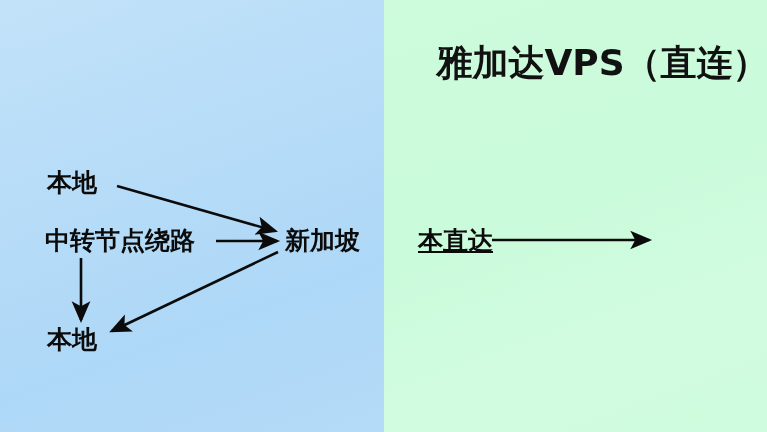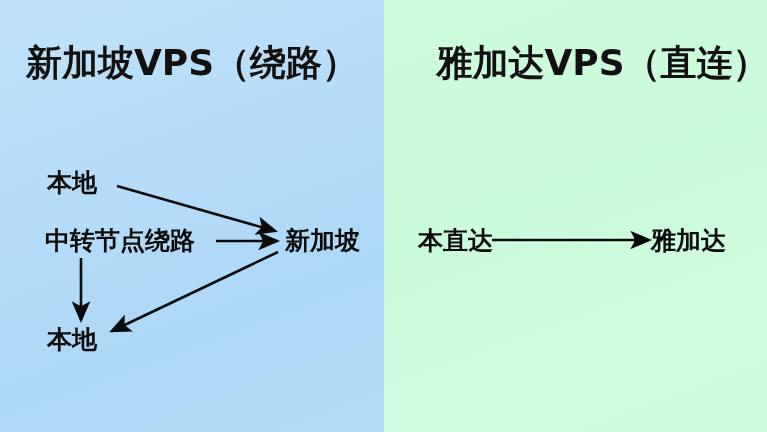--- a/index.html
+++ b/index.html
@@ -71,21 +71,20 @@
     top: 0;
     overflow: visible;
   }
 </style>
 </head>
 <body>
 
 <div id="canvas">
 
   <div class="panel" id="panel-left">
-    <div class="panel-title" id="title-left">新加坡VPS（绕路）</div>
 
     <div class="diagram">
       <svg class="edges" width="384" height="432" viewBox="0 0 384 432">
         <defs>
           <marker id="ah-l" markerWidth="9" markerHeight="9" refX="7.2" refY="4" orient="auto" markerUnits="strokeWidth">
             <path d="M0,0.4 L8.4,4 L0,7.6 L1.9,4 Z" fill="#0b0b0b"></path>
           </marker>
         </defs>
 
         <line x1="117" y1="186" x2="275" y2="231" stroke="#0b0b0b" stroke-width="2.6" marker-end="url(#ah-l)"></line>
@@ -114,19 +113,18 @@
       <svg class="edges" width="383" height="432" viewBox="0 0 383 432">
         <defs>
           <marker id="ah-r" markerWidth="9" markerHeight="9" refX="7.2" refY="4" orient="auto" markerUnits="strokeWidth">
             <path d="M0,0.4 L8.4,4 L0,7.6 L1.9,4 Z" fill="#0b0b0b"></path>
           </marker>
         </defs>
 
         <line x1="108" y1="240" x2="265" y2="240" stroke="#0b0b0b" stroke-width="2.6" marker-end="url(#ah-r)"></line>
       </svg>
 
-      <div class="node-label" style="left:34px; top:228px;">本直达</div>
+      <div class="node-label" style="left:34px; top:228px;text-decoration:underline;">本直达</div>
 
-      <div class="node-label" style="left:267px; top:228px;">雅加达</div>
     </div>
   </div>
 
 </div>
 
 </body></html>

